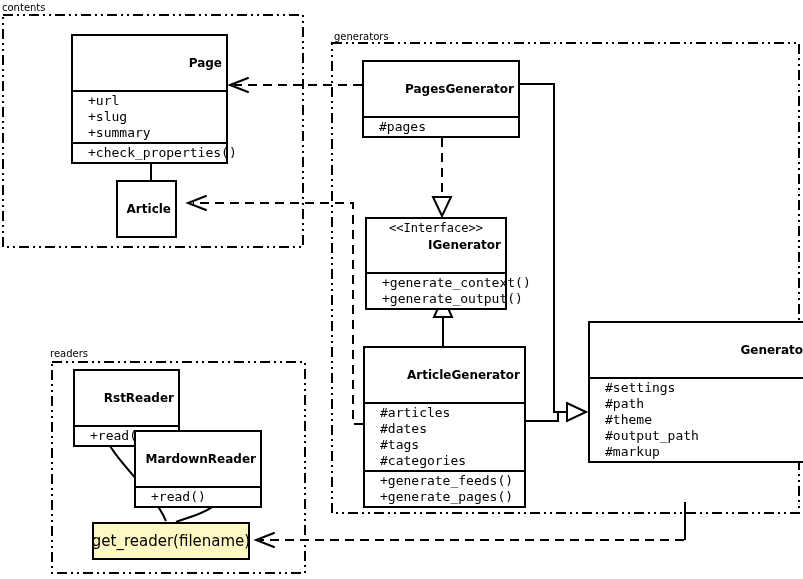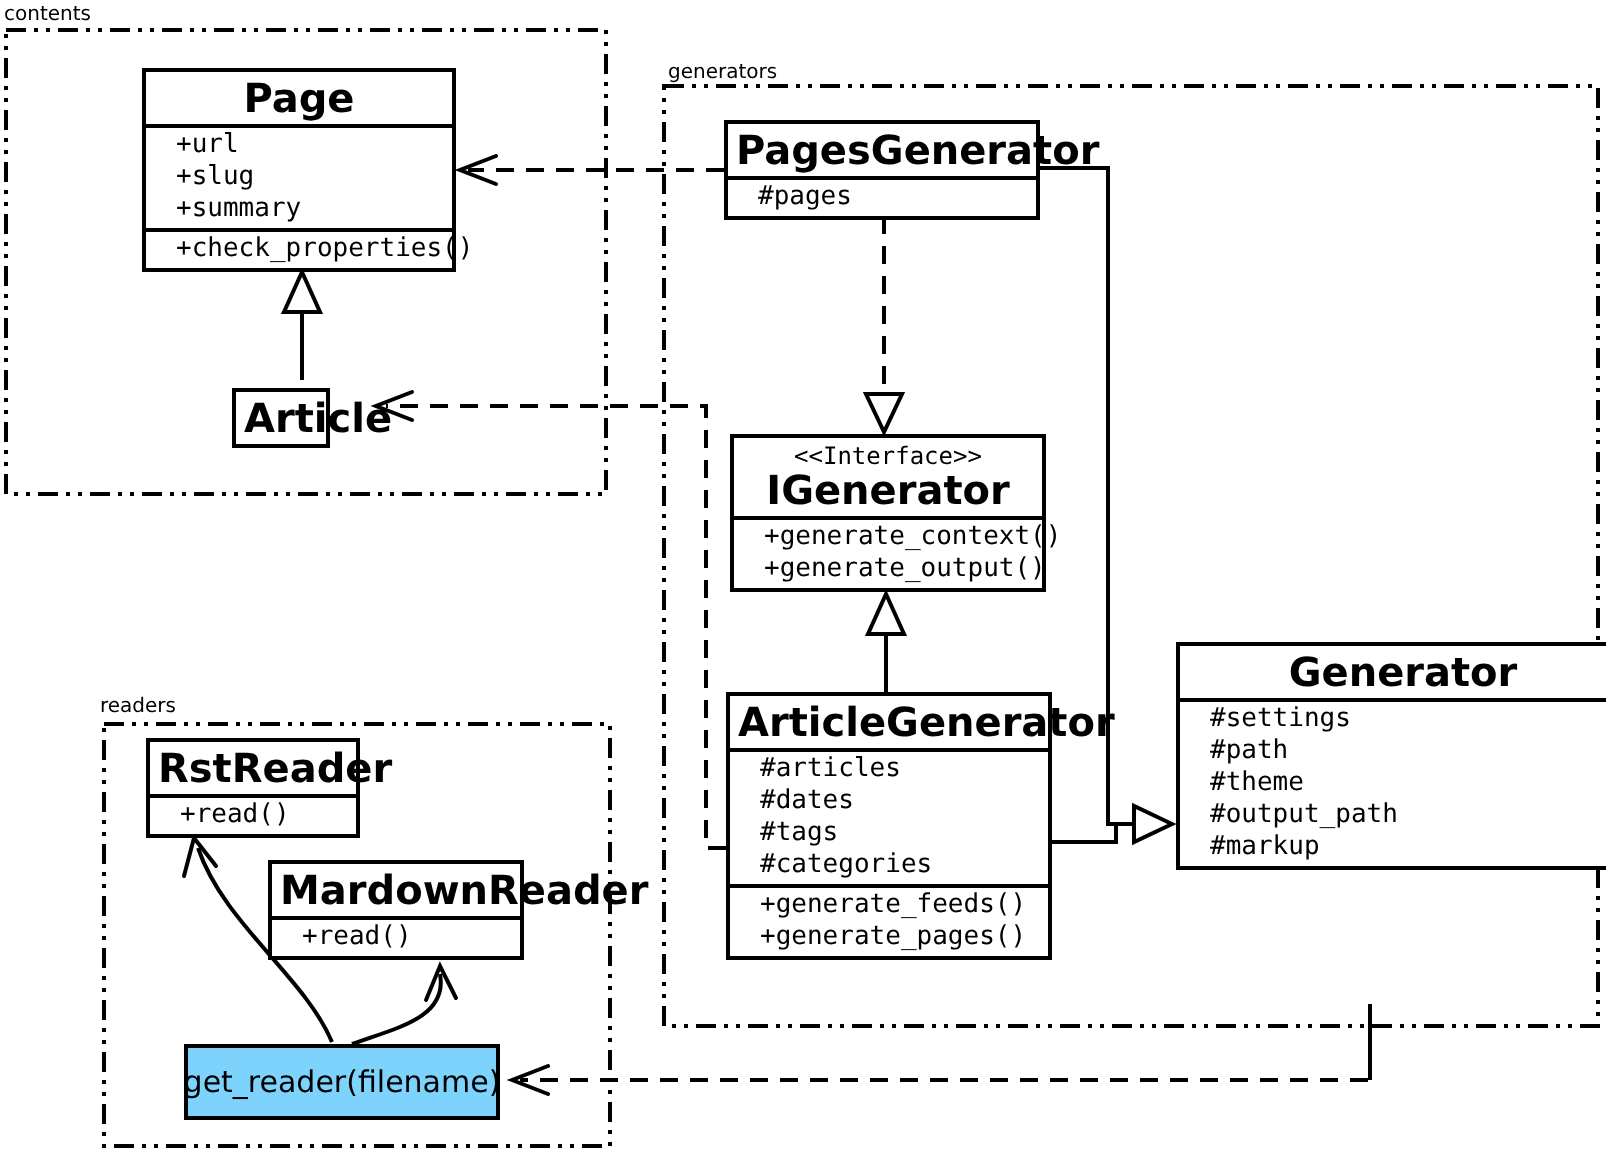--- a/index.html
+++ b/index.html
@@ -14,34 +14,34 @@
   .tri{fill:#fff;stroke:var(--line,#000);stroke-width:2;}
   .open-arrow{fill:none;stroke:var(--line,#000);stroke-width:2;stroke-linecap:round;}
   .pkg-label{
     position:absolute;z-index:3;font-size:10px;line-height:16px;color:var(--line,#000);
   }
   .cls{
     position:absolute;z-index:2;background:#fff;border:2px solid var(--line,#000);
     box-sizing:border-box;
   }
   .cls .title{
-    font-weight:bold;font-size:20px;line-height:20px;text-align:center;
-    padding:3px 4px;white-space:nowrap;
+    font-weight:bold;font-size:12px;line-height:20px;text-align:right;
+    padding:17px 4px;white-space:nowrap;
   }
   .cls .stereotype{
     font-family:"DejaVu Sans Mono",monospace;font-size:12px;line-height:14px;
     text-align:center;padding-top:2px;white-space:nowrap;
   }
   .cls .comp{border-top:2px solid var(--line,#000);padding:1px 0;}
   .cls .member{
     font-family:"DejaVu Sans Mono",monospace;font-size:13px;line-height:16px;
     padding:0 15px;white-space:pre;
   }
   .node{
-    position:absolute;z-index:2;background:#7dd3fc;border:2px solid var(--line,#000);
+    position:absolute;z-index:2;background:#fef9c3;border:2px solid var(--line,#000);
     box-sizing:border-box;display:flex;align-items:center;justify-content:center;
     font-size:15px;white-space:nowrap;
   }
 </style>
 </head>
 <body>
 
 <div class="canvas">
 
   <svg class="wires" width="803" height="579" viewBox="0 0 803 579">
@@ -89,32 +89,32 @@
     <div class="comp">
       <div class="member">+url</div>
       <div class="member">+slug</div>
       <div class="member">+summary</div>
     </div>
     <div class="comp">
       <div class="member">+check_properties()</div>
     </div>
   </div>
 
-  <div class="cls" style="left:116px;top:194px;width:49px">
+  <div class="cls" style="left:116px;top:180px;width:61px">
     <div class="title">Article</div>
   </div>
 
   <div class="cls" style="left:362px;top:60px;width:158px">
     <div class="title">PagesGenerator</div>
     <div class="comp">
       <div class="member">#pages</div>
     </div>
   </div>
 
-  <div class="cls" style="left:365px;top:217px;width:158px">
+  <div class="cls" style="left:365px;top:217px;width:142px">
     <div class="stereotype">&lt;&lt;Interface&gt;&gt;</div>
     <div class="title" style="padding-top:0">IGenerator</div>
     <div class="comp">
       <div class="member">+generate_context()</div>
       <div class="member">+generate_output()</div>
     </div>
   </div>
 
   <div class="cls" style="left:363px;top:346px;width:163px">
     <div class="title">ArticleGenerator</div>

